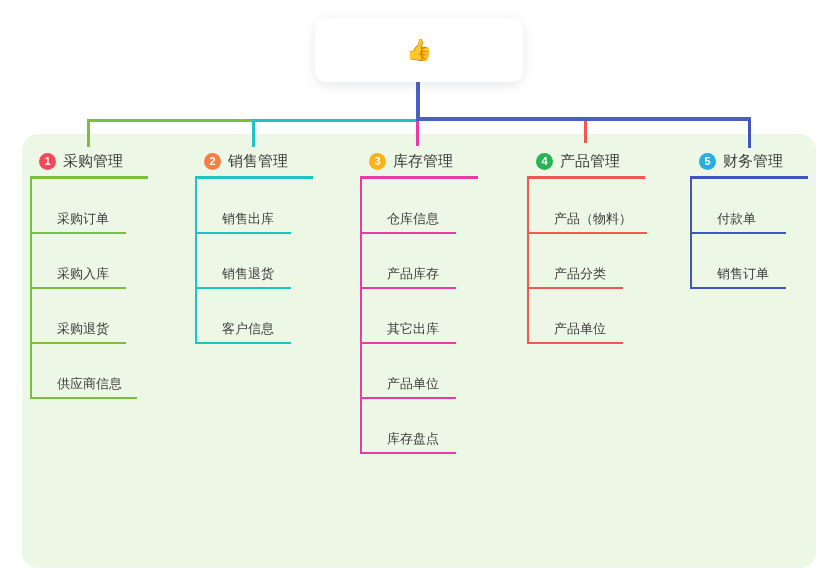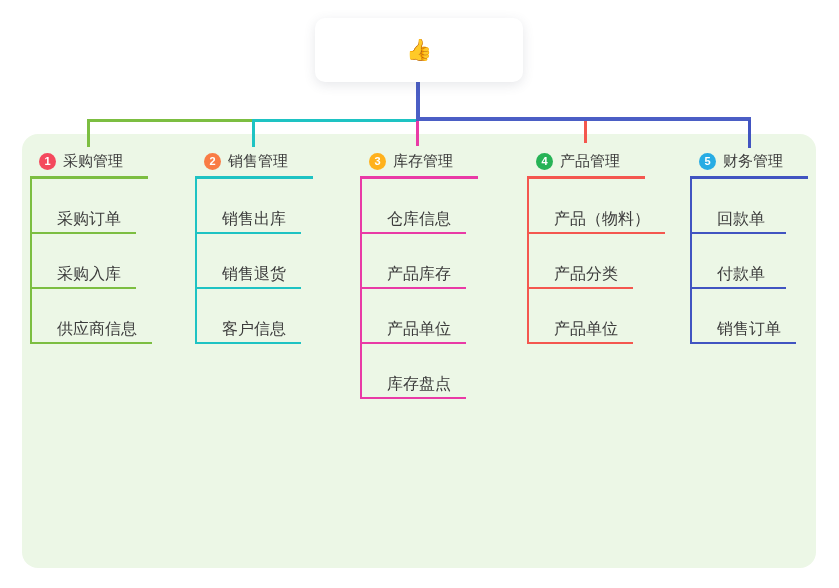--- a/index.html
+++ b/index.html
@@ -32,21 +32,21 @@
   .hdr { width: 118px; padding: 1px 0 5px 0; border-bottom: 3px solid var(--line, #888);
     display: flex; align-items: center; gap: 7px; font-size: 15px; line-height: 20px;
     cursor: default; }
   .hdr-inner { display: flex; align-items: center; gap: 7px; padding-left: 9px; }
   .badge { width: 17px; height: 17px; border-radius: 50%; background: var(--badge, #999);
     color: #ffffff; font-size: 11px; font-weight: bold; display: inline-flex;
     align-items: center; justify-content: center; flex: 0 0 17px; }
 
   .node { border-left: 2px solid var(--line, #888); border-bottom: 2px solid var(--line, #888);
     padding: 31px 15px 5px 25px; width: max-content; min-width: 96px;
-    font-size: 16px; line-height: 17px; white-space: nowrap; cursor: default; }
+    font-size: 13px; line-height: 17px; white-space: nowrap; cursor: default; }
   .node:first-child { padding-top: 26px; }
 </style>
 </head>
 <body>
 
 <div class="canvas">
 
   <div class="panel" style="--bg: #ecf7e6;"></div>
 
   <div class="root">
@@ -65,20 +65,21 @@
 
   <div class="branch b1" style="--line: #7cbe41; --badge: #f4495d;">
     <div class="hdr">
       <span class="hdr-inner">
         <span class="badge">1</span>
         <span>采购管理</span>
       </span>
     </div>
     <div class="node">采购订单</div>
     <div class="node">采购入库</div>
+    <div class="node">采购退货</div>
     <div class="node">供应商信息</div>
   </div>
 
   <div class="branch b2" style="--line: #1ec3c3; --badge: #f97c45;">
     <div class="hdr">
       <span class="hdr-inner">
         <span class="badge">2</span>
         <span>销售管理</span>
       </span>
     </div>
@@ -89,20 +90,21 @@
 
   <div class="branch b3" style="--line: #e93aa6; --badge: #ffb11c;">
     <div class="hdr">
       <span class="hdr-inner">
         <span class="badge">3</span>
         <span>库存管理</span>
       </span>
     </div>
     <div class="node">仓库信息</div>
     <div class="node">产品库存</div>
+    <div class="node">其它出库</div>
     <div class="node">产品单位</div>
     <div class="node">库存盘点</div>
   </div>
 
   <div class="branch b4" style="--line: #f4574f; --badge: #27b356;">
     <div class="hdr">
       <span class="hdr-inner">
         <span class="badge">4</span>
         <span>产品管理</span>
       </span>
@@ -112,18 +114,17 @@
     <div class="node">产品单位</div>
   </div>
 
   <div class="branch b5" style="--line: #4154c1; --badge: #27ace4;">
     <div class="hdr">
       <span class="hdr-inner">
         <span class="badge">5</span>
         <span>财务管理</span>
       </span>
     </div>
-    <div class="node">回款单</div>
     <div class="node">付款单</div>
     <div class="node">销售订单</div>
   </div>
 
 </div>
 
 </body></html>

